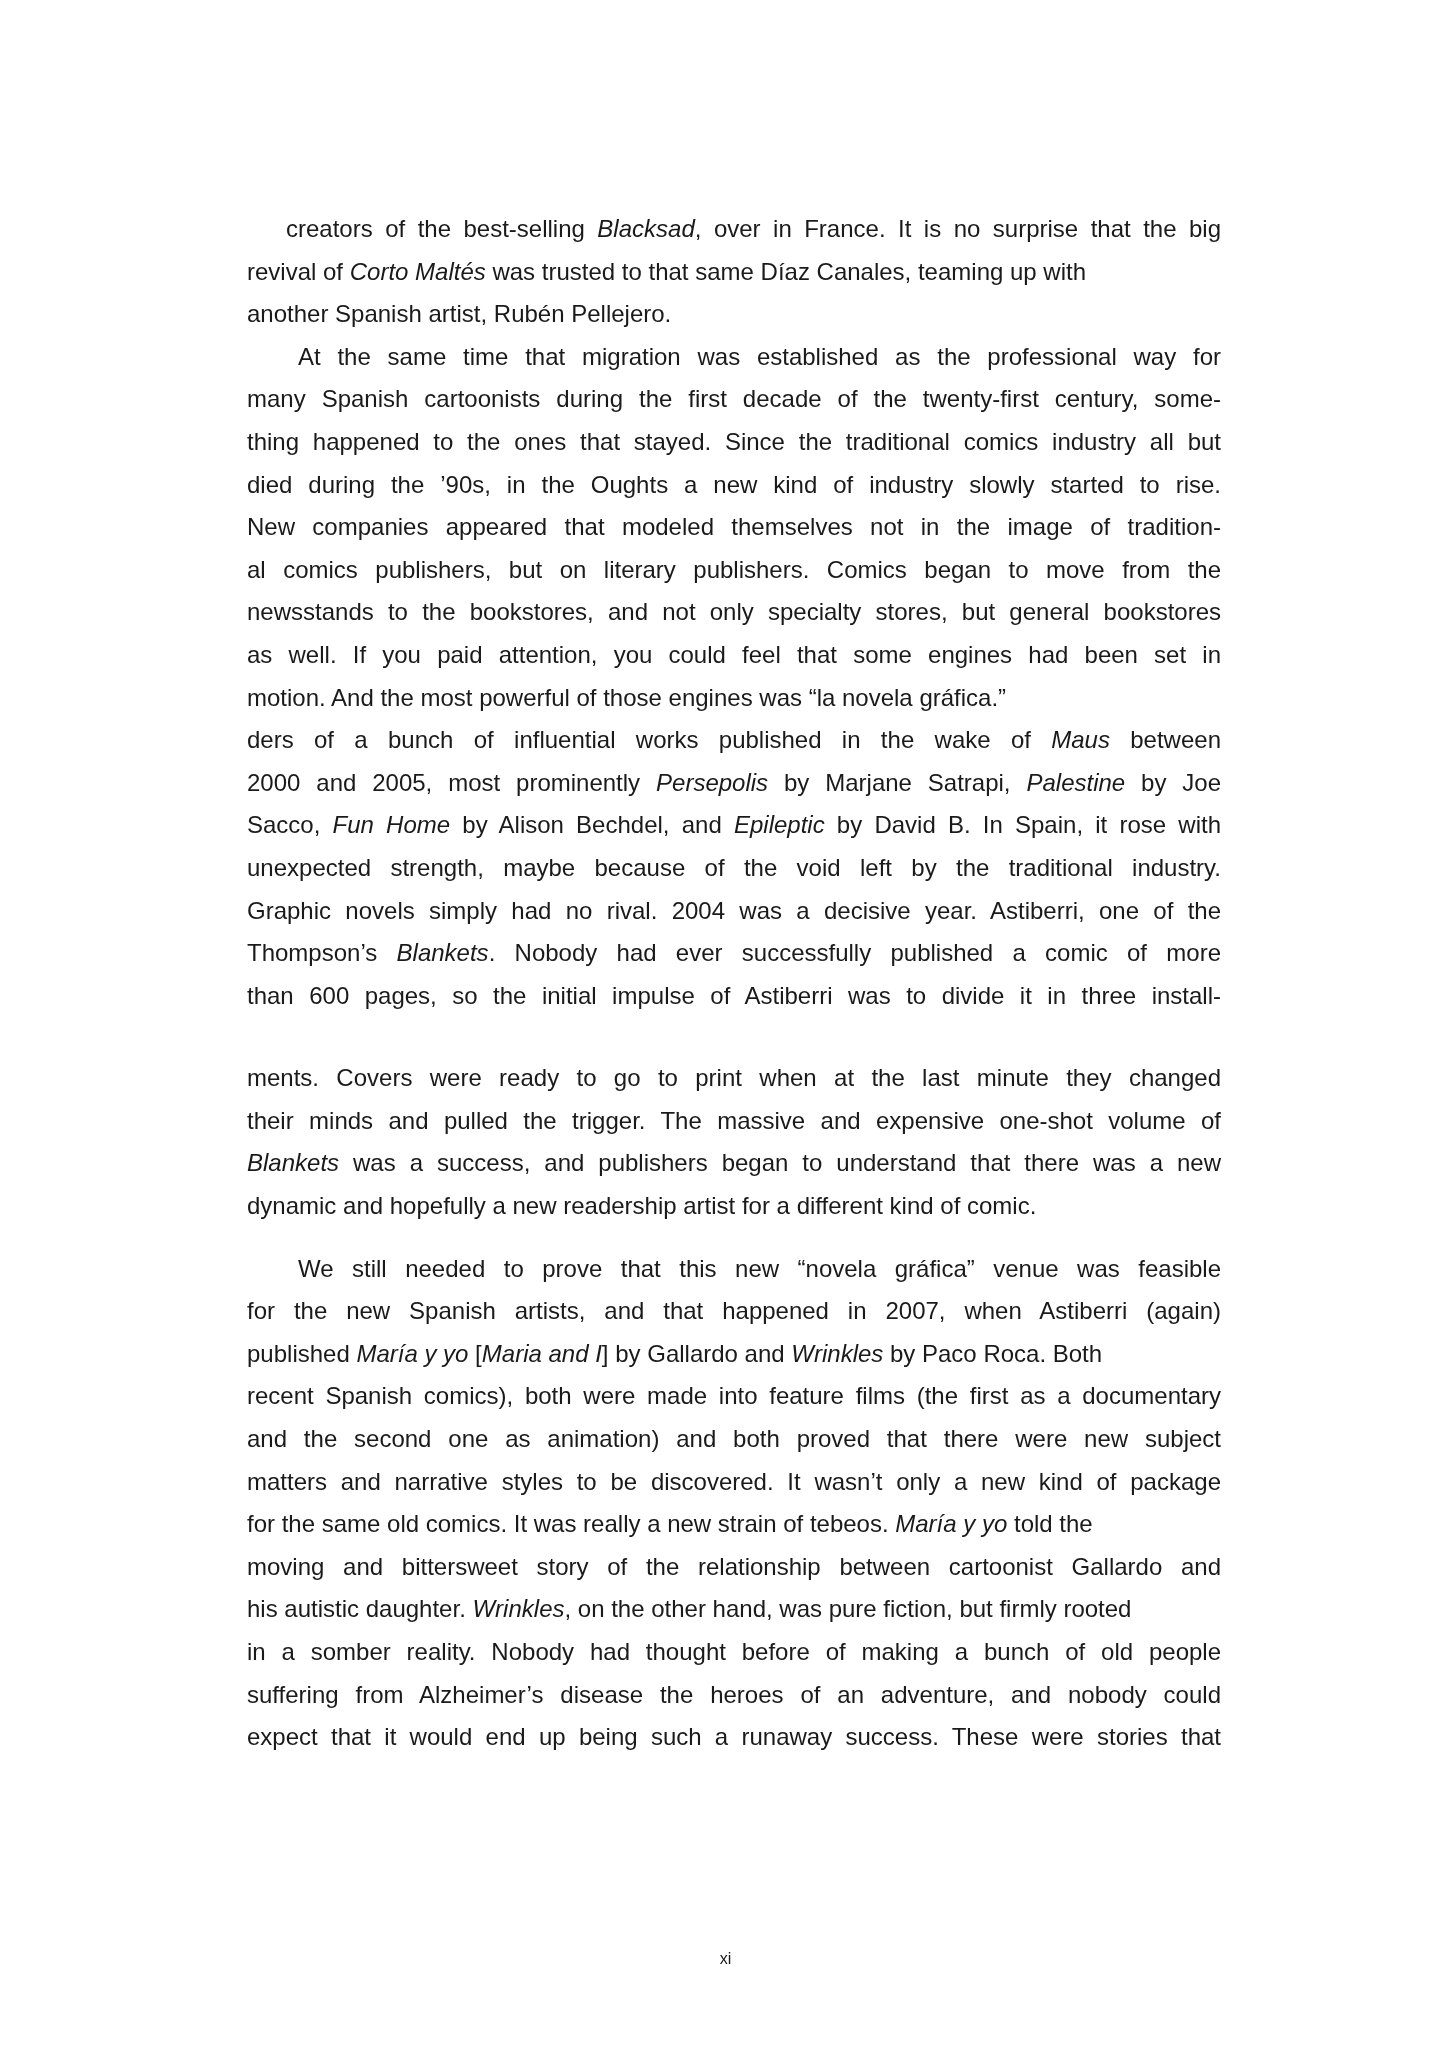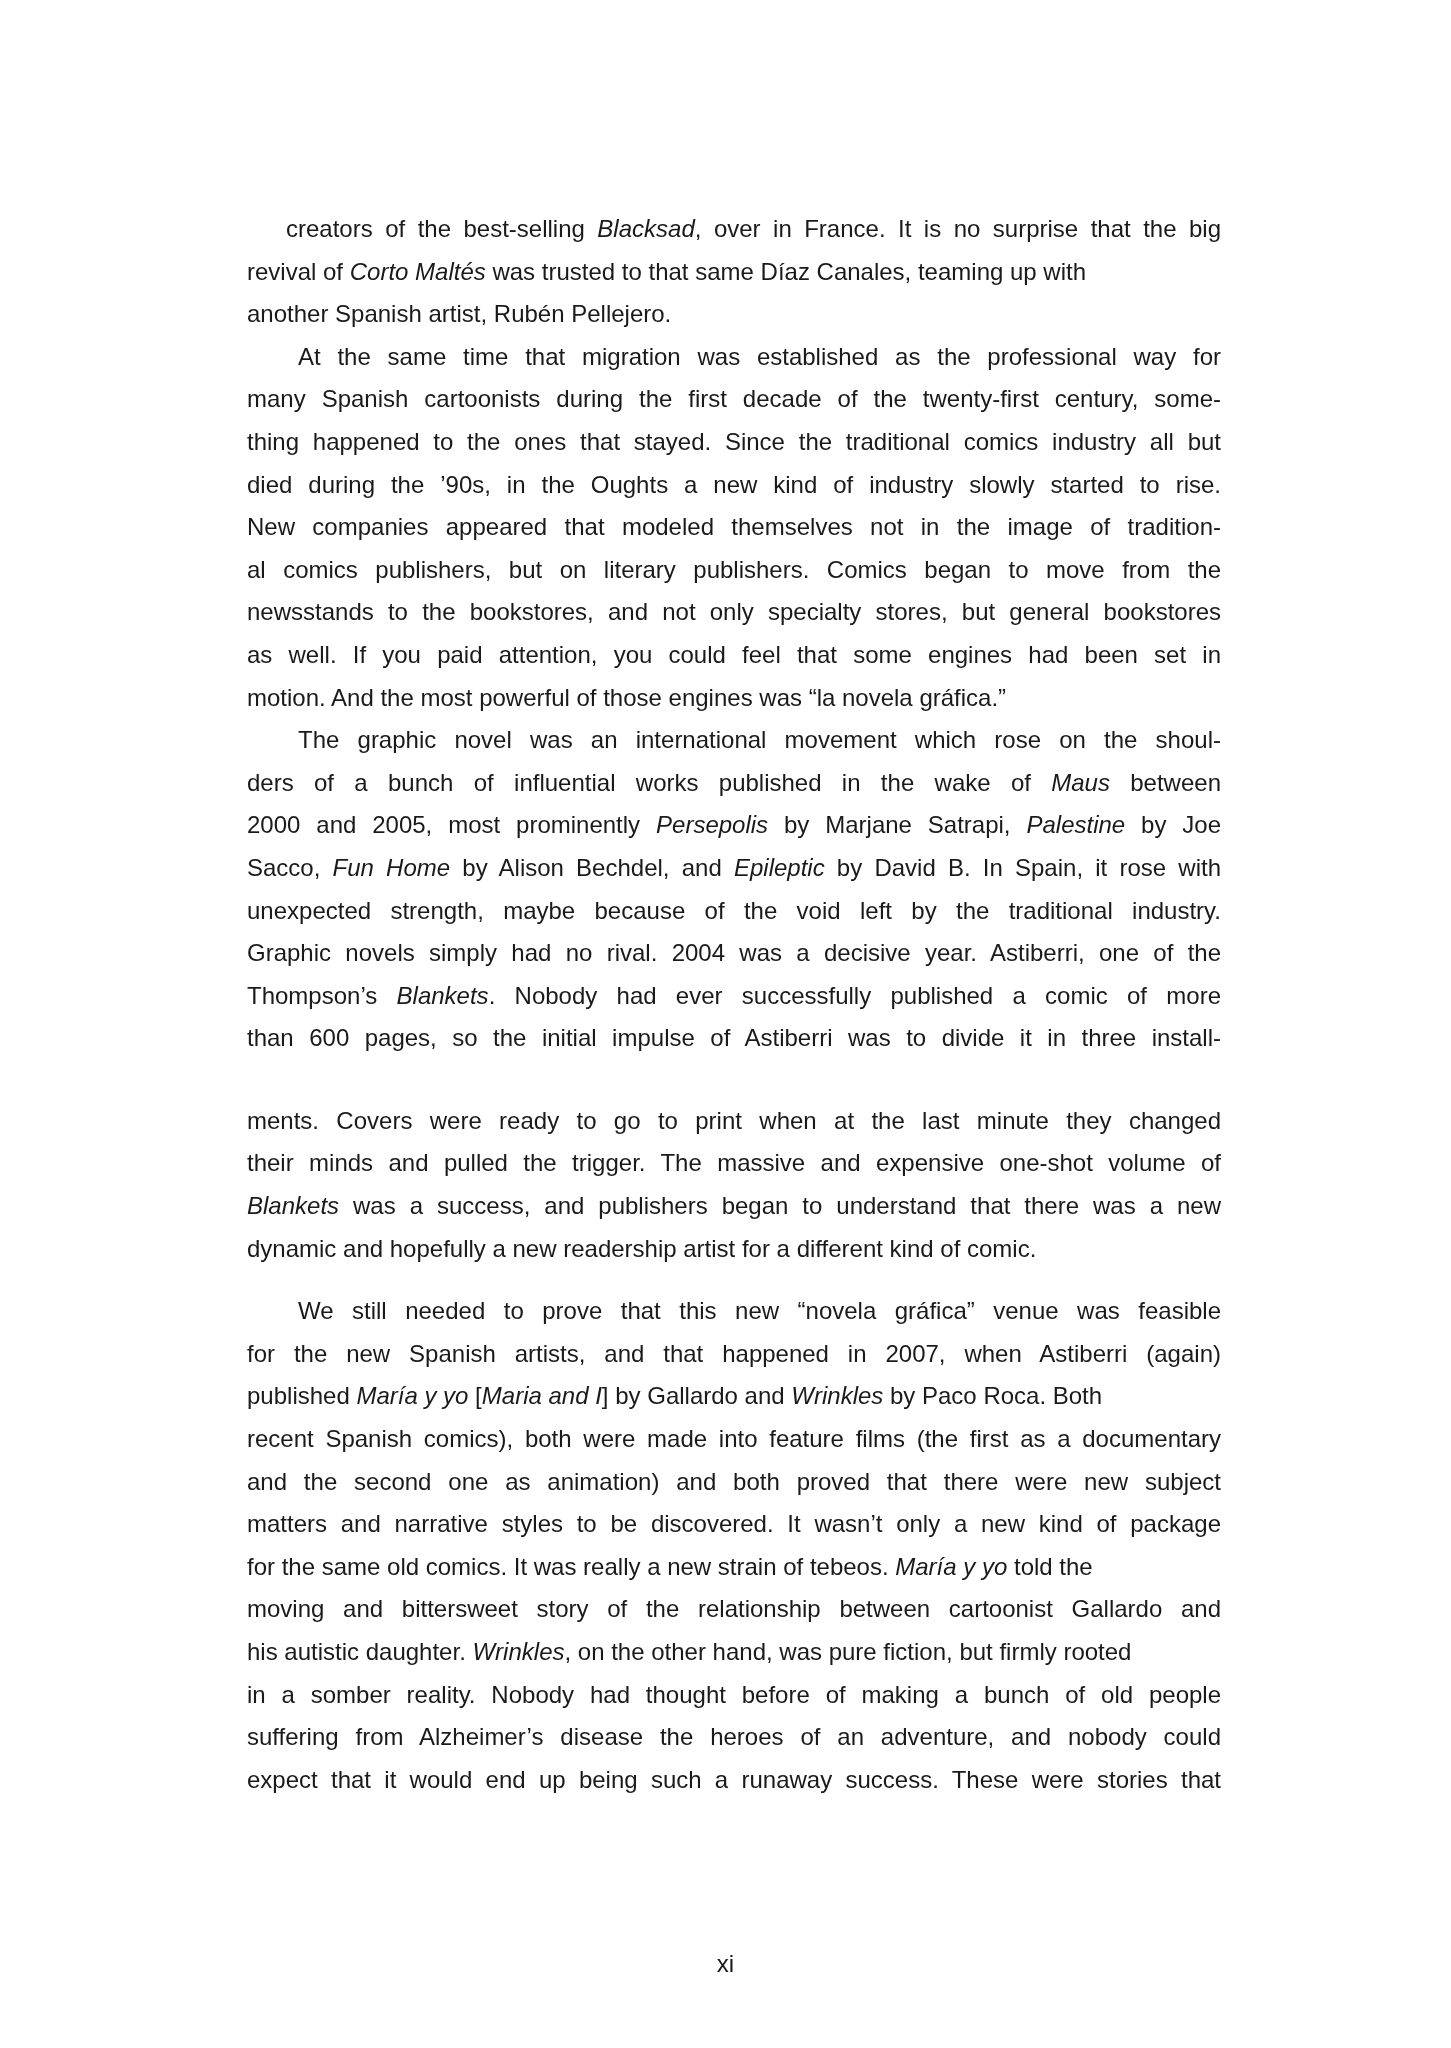--- a/index.html
+++ b/index.html
@@ -25,21 +25,21 @@
   }
   .line.last { text-align-last: left; text-align: left; }
   .line.indent { padding-left: 51px; }
   .seg-italic { font-style: italic; }
   .page-number {
     position: absolute;
     left: 0; width: 1451px;
     top: 1950px;
     text-align: center;
     font-family: "Liberation Sans", sans-serif;
-    font-size: 24px;
+    font-size: 16px;
     color: #1a1a1a;
   }
 </style>
 </head>
 <body>
 
 <div class="page">
   <div class="text-block" id="text-block">
       <div>
         <div class="line" style="white-space: normal; margin-left: 39px;"><span>creators of the best-selling </span><span class="seg-italic">Blacksad</span><span>, over in France. It is no surprise that the big</span></div>
@@ -51,21 +51,20 @@
         <div class="line" style="white-space: normal;"><span>many Spanish cartoonists during the first decade of the twenty-first century, some-</span></div>
         <div class="line" style="white-space: normal;"><span>thing happened to the ones that stayed. Since the traditional comics industry all but</span></div>
         <div class="line" style="white-space: normal;"><span>died during the ’90s, in the Oughts a new kind of industry slowly started to rise.</span></div>
         <div class="line" style="white-space: normal;"><span>New companies appeared that modeled themselves not in the image of tradition-</span></div>
         <div class="line" style="white-space: normal;"><span>al comics publishers, but on literary publishers. Comics began to move from the</span></div>
         <div class="line" style="white-space: normal;"><span>newsstands to the bookstores, and not only specialty stores, but general bookstores</span></div>
         <div class="line" style="white-space: normal;"><span>as well. If you paid attention, you could feel that some engines had been set in</span></div>
         <div class="line last" style="white-space: normal;"><span>motion. And the most powerful of those engines was “la novela gráfica.”</span></div>
       </div>
       <div>
-        <div class="line indent" style="white-space: normal;"><span>The graphic novel was an international movement which rose on the shoul-</span></div>
         <div class="line" style="white-space: normal;"><span>ders of a bunch of influential works published in the wake of </span><span class="seg-italic">Maus</span><span> between</span></div>
         <div class="line" style="white-space: normal;"><span>2000 and 2005, most prominently </span><span class="seg-italic">Persepolis</span><span> by Marjane Satrapi, </span><span class="seg-italic">Palestine</span><span> by Joe</span></div>
         <div class="line" style="white-space: normal;"><span>Sacco, </span><span class="seg-italic">Fun Home</span><span> by Alison Bechdel, and </span><span class="seg-italic">Epileptic</span><span> by David B. In Spain, it rose with</span></div>
         <div class="line" style="white-space: normal;"><span>unexpected strength, maybe because of the void left by the traditional industry.</span></div>
         <div class="line" style="white-space: normal;"><span>Graphic novels simply had no rival. 2004 was a decisive year. Astiberri, one of the</span></div>
         <div class="line" style="white-space: normal;"><span>Thompson’s </span><span class="seg-italic">Blankets</span><span>. Nobody had ever successfully published a comic of more</span></div>
         <div class="line" style="white-space: normal;"><span>than 600 pages, so the initial impulse of Astiberri was to divide it in three install-</span></div>
         <div class="line" style="white-space: normal; margin-top: 40px;"><span>ments. Covers were ready to go to print when at the last minute they changed</span></div>
         <div class="line" style="white-space: normal;"><span>their minds and pulled the trigger. The massive and expensive one-shot volume of</span></div>
         <div class="line" style="white-space: normal;"><span class="seg-italic">Blankets</span><span> was a success, and publishers began to understand that there was a new</span></div>

